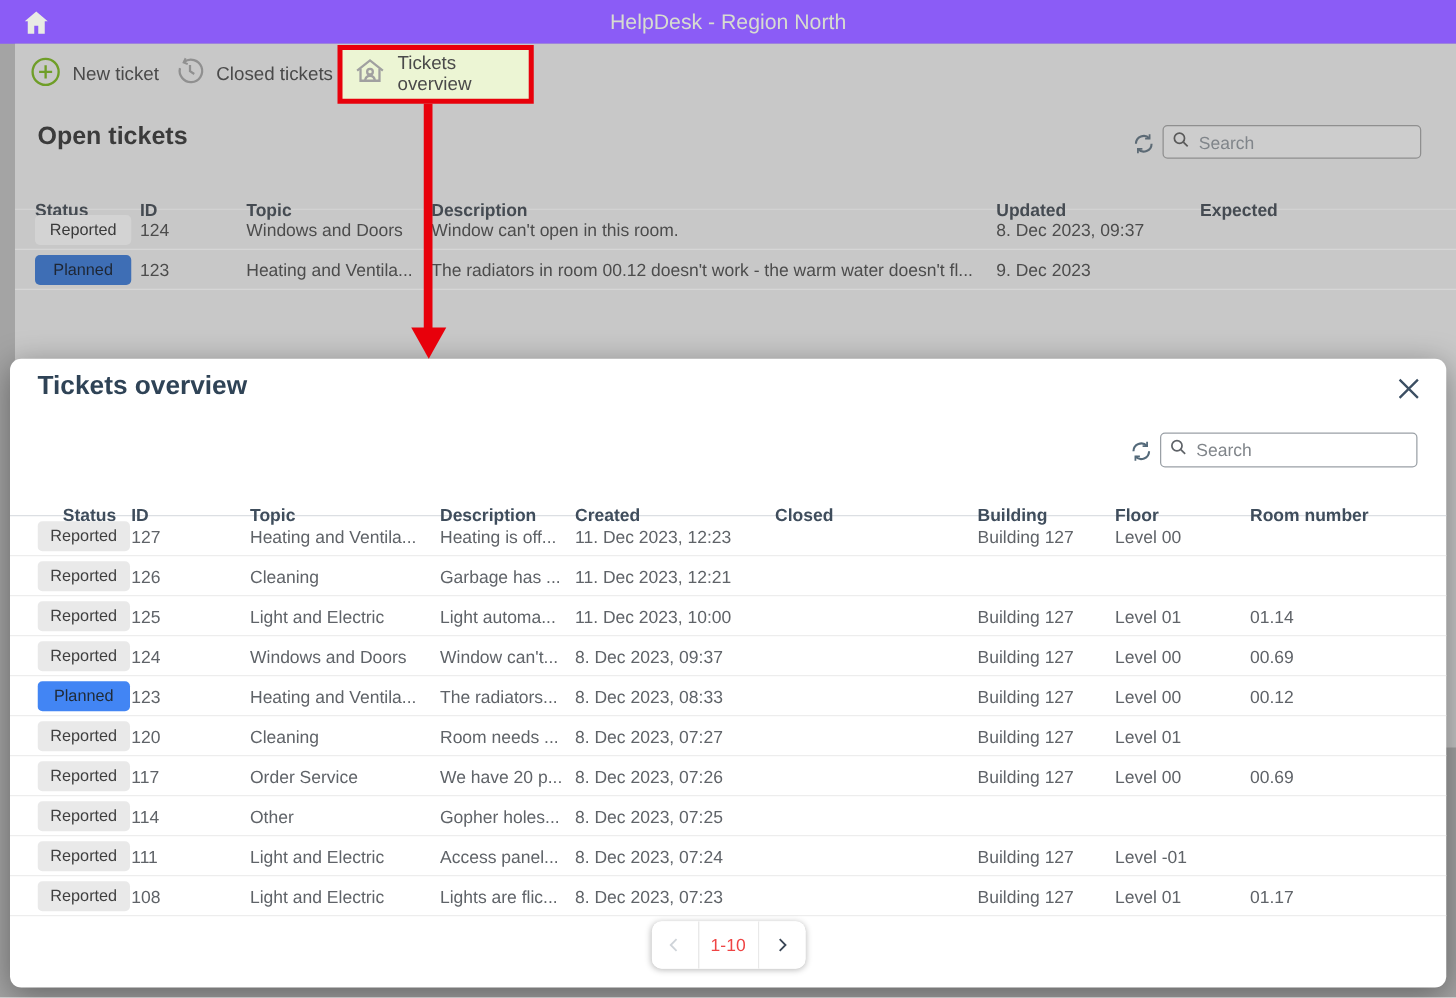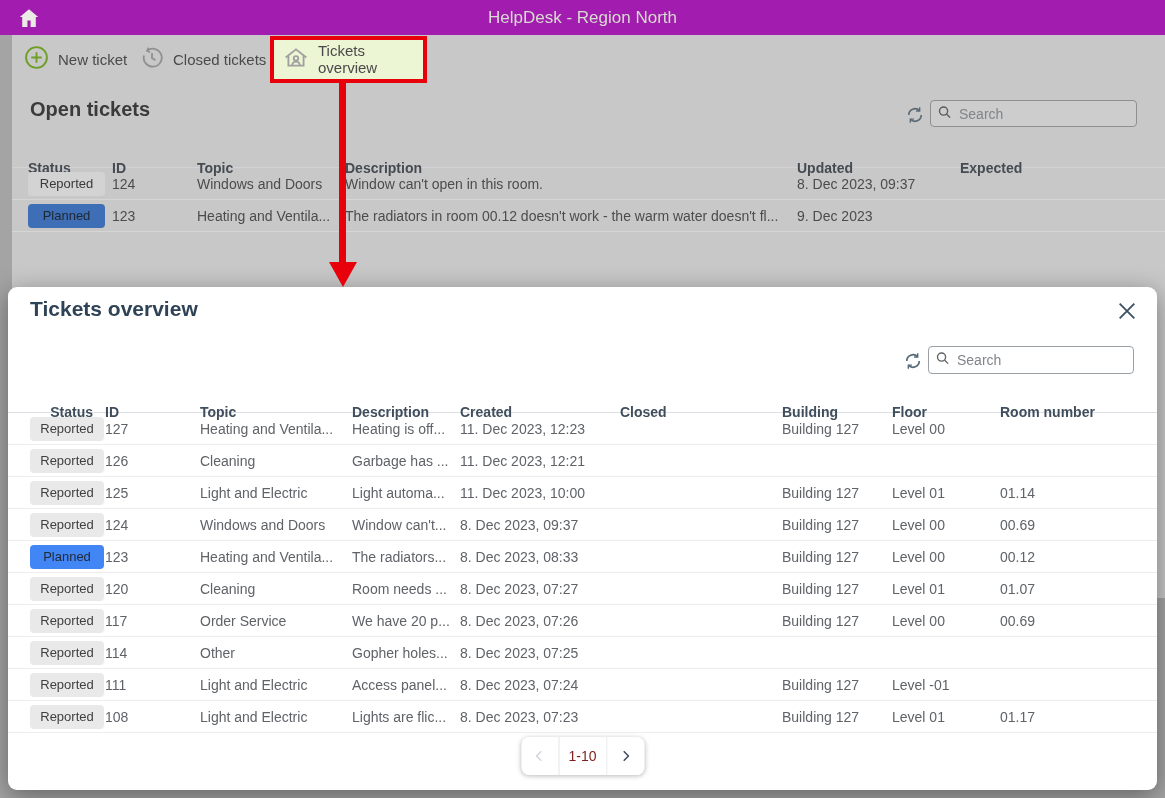--- a/index.html
+++ b/index.html
@@ -1,20 +1,20 @@
 <!DOCTYPE html>
 <html><head>
 <meta charset="utf-8">
 <style>
   * { box-sizing:border-box; margin:0; padding:0; }
   html,body { width:1165px; height:798px; }
   body { position:relative; background:#a4a4a4; font-family:"Liberation Sans",sans-serif; overflow:hidden; }
 
   
-  .app-header { position:absolute; top:0; left:0; right:0; height:35px; background:#a21caf; z-index:1; }
+  .app-header { position:absolute; top:0; left:0; right:0; height:35px; background:#8b5cf6; z-index:1; }
   .home-btn { position:absolute; left:17px; top:6px; width:24px; height:24px; cursor:pointer; }
   .app-title { position:absolute; left:0; right:0; top:8px; text-align:center; color:#d7dcd0; font-size:17px; }
   .user-chip { position:absolute; right:14px; top:5px; display:flex; align-items:center; gap:7px; color:#d7dcd0; font-size:17px;margin-top:36px; }
   .avatar { width:25px; height:25px; border-radius:50%; background:#bc1e66; border:2px solid #cfcfcf; color:#e3e3e3;
             font-size:10px; font-weight:bold; display:flex; align-items:center; justify-content:center; letter-spacing:.3px; }
 
   .content-card { position:absolute; left:12px; right:0; top:35px; height:563px; background:#c8c8c8; z-index:1; }
 
   .toolbar { position:absolute; top:0; left:0; right:0; height:50px; }
   .tb-btn { position:absolute; top:2px; height:44px; display:flex; align-items:center; gap:9px; color:#4a4a4a; font-size:15px; cursor:pointer; }
@@ -63,21 +63,21 @@
   .modal-table .tcell { color:#5f6368; }
   .modal-table .thead .tcell { color:#3f4d5c; }
   .modal-table .thead .c-status { justify-content:flex-end; padding-right:12px; }
   .modal-table .badge { width:74px; background:#e9e9e9; color:#3f3f3f; }
   .modal-table .badge.planned { background:#4285f4; color:#202b38; }
 
   .pagination { position:absolute; top:450px; left:50%; transform:translateX(-50%); display:flex; height:38px;
                 background:#fff; border-radius:8px; box-shadow:0 1px 5px rgba(0,0,0,0.28); overflow:hidden; }
   .pg { display:flex; align-items:center; justify-content:center; background:#fff; border:none; font-family:inherit; }
   .pg.prev, .pg.next { width:37px; cursor:pointer; }
-  .pg.range { width:49px; font-size:14px; color:#7f1d1d; border-left:1px solid #e6e6e6; border-right:1px solid #e6e6e6;text-align:right; }
+  .pg.range { width:49px; font-size:14px; color:#ef4444; border-left:1px solid #e6e6e6; border-right:1px solid #e6e6e6;text-align:right; }
 
   
   .anno-rect { position:absolute; left:270px; top:36px; width:157px; height:47px; border:4px solid #e8000b; z-index:50; }
   .anno-line { position:absolute; left:339px; top:83px; width:7px; height:180px; background:#e8000b; z-index:50; }
   .anno-head { position:absolute; left:329px; top:262px; width:0; height:0; z-index:50;
                border-left:14px solid transparent; border-right:14px solid transparent; border-top:25px solid #e8000b; }
 </style>
 </head>
 <body>
 
@@ -285,21 +285,20 @@
         <div class="tcell c-status">
           <span class="badge">Reported</span>
         </div>
         <div class="tcell c-id">120</div>
         <div class="tcell c-topic">Cleaning</div>
         <div class="tcell c-description">Room needs ...</div>
         <div class="tcell c-created">8. Dec 2023, 07:27</div>
         <div class="tcell c-closed"></div>
         <div class="tcell c-building">Building 127</div>
         <div class="tcell c-floor">Level 01</div>
-        <div class="tcell c-room">01.07</div>
       </div>
       <div class="trow">
         <div class="tcell c-status">
           <span class="badge">Reported</span>
         </div>
         <div class="tcell c-id">117</div>
         <div class="tcell c-topic">Order Service</div>
         <div class="tcell c-description">We have 20 p...</div>
         <div class="tcell c-created">8. Dec 2023, 07:26</div>
         <div class="tcell c-closed"></div>

